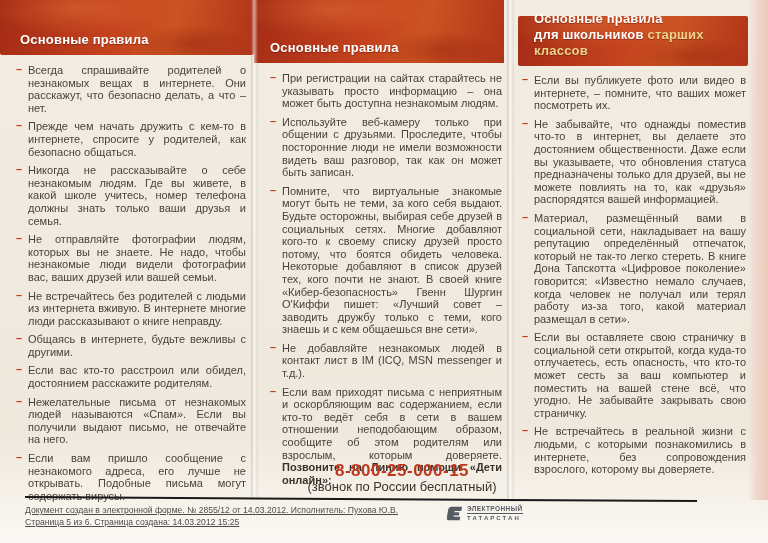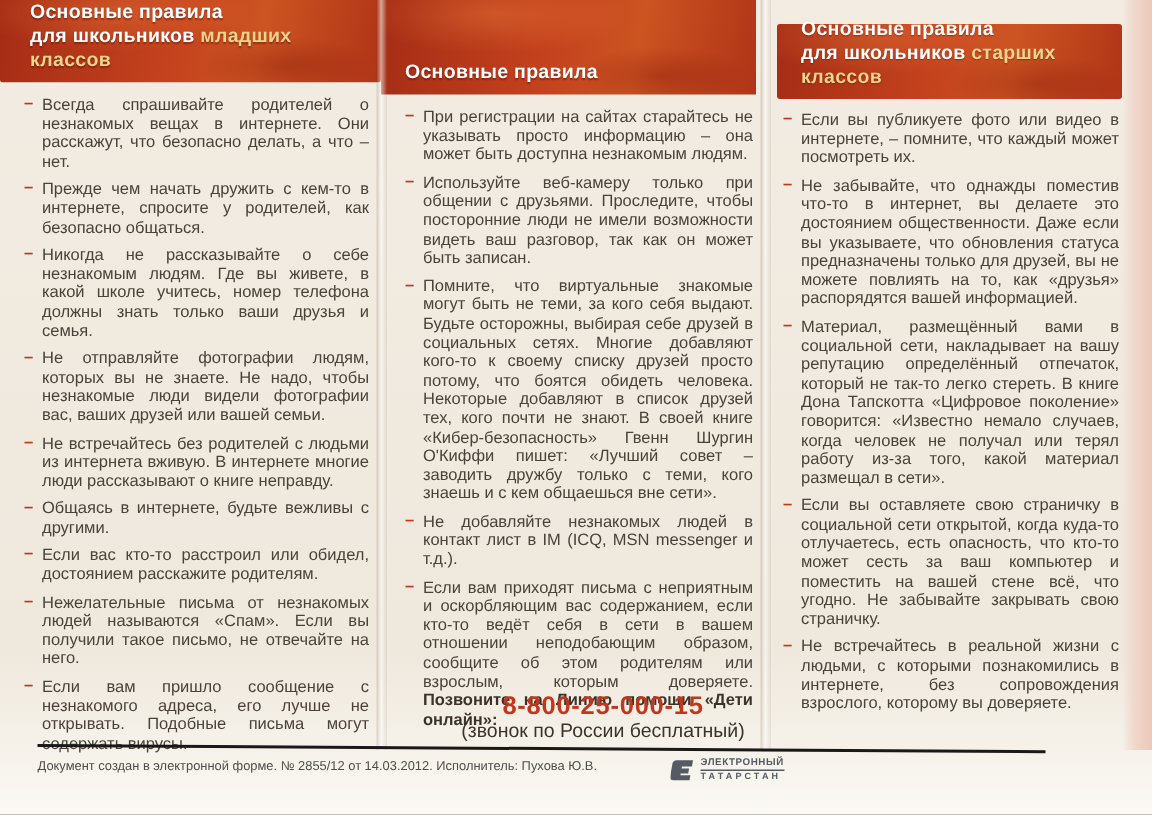--- a/index.html
+++ b/index.html
@@ -42,40 +42,36 @@
 
   
   .hotline{position:absolute;left:286px;top:461px;width:232px;text-align:center;}
   .hotline .phone{font-size:17px;font-weight:bold;color:var(--accent,#c0371d);letter-spacing:.5px;line-height:19px;}
   .hotline .note{font-size:13px;font-weight:normal;color:#3a322b;line-height:14px;}
 
   
   .bottom-rule{position:absolute;left:25px;top:496px;width:672px;height:2px;background:#191919;
         transform:rotate(.35deg);transform-origin:left center;}
   .footer-text{position:absolute;left:25px;top:505px;font-size:8.6px;line-height:11.5px;color:#4d4d4d;
-        font-family:"Liberation Sans",sans-serif;}
+        font-family:"Liberation Sans",sans-serif;text-decoration:underline;}
   .logo{position:absolute;left:447px;top:505px;display:flex;align-items:center;gap:3px;color:#545b63;}
   .logo-icon svg{display:block;}
   .logo-words{display:flex;flex-direction:column;}
   .logo-words .w1{font-size:6.5px;font-weight:bold;letter-spacing:.4px;border-bottom:1px solid #545b63;padding-bottom:1px;}
   .logo-words .w2{font-size:6px;font-weight:bold;letter-spacing:2.1px;margin-top:1px;}
 </style>
 </head>
 <body style="--accent: #c0371d; --gold: #ecd48c; --ink: #4b423a; --band-dark: #a52c15; --band-bright: #cc5422;">
 
 <div class="page">
 
   <div class="scan-edge-right"></div>
 
   <div class="band band1">
     <div class="l1">Основные правила</div>
-    <div class="l2">
-      <span>для школьников</span>
-      <span class="hl">младших классов</span>
-    </div>
   </div>
 
   <div class="band band2">
     <div class="l1">Основные правила</div>
   </div>
 
   <div class="band band3">
     <div class="l1">Основные правила</div>
     <div class="l2">
       <span>для школьников</span>
@@ -84,50 +80,51 @@
   </div>
 
   <ul class="rules rules1">
       <li><span class="dash">–</span><span>Всегда спрашивайте родителей о незнакомых вещах в интернете. Они расскажут, что безопасно делать, а что – нет.</span></li>
       <li><span class="dash">–</span><span>Прежде чем начать дружить с кем-то в интернете, спросите у родителей, как безопасно общаться.</span></li>
       <li><span class="dash">–</span><span>Никогда не рассказывайте о себе незнакомым людям. Где вы живете, в какой школе учитесь, номер телефона должны знать только ваши друзья и семья.</span></li>
       <li><span class="dash">–</span><span>Не отправляйте фотографии людям, которых вы не знаете. Не надо, чтобы незнакомые люди видели фотографии вас, ваших друзей или вашей семьи.</span></li>
       <li><span class="dash">–</span><span>Не встречайтесь без родителей с людьми из интернета вживую. В интернете многие люди рассказывают о книге неправду.</span></li>
       <li><span class="dash">–</span><span>Общаясь в интернете, будьте вежливы с другими.</span></li>
       <li><span class="dash">–</span><span>Если вас кто-то расстроил или обидел, достоянием расскажите родителям.</span></li>
-      <li><span class="dash">–</span><span>Нежелательные письма от незнакомых людей называются «Спам». Если вы получили такое письмо, не отвечайте на него.</span></li>
+      <li><span class="dash">–</span><span>Нежелательные письма от незнакомых людей называются «Спам». Если вы получили выдают письмо, не отвечайте на него.</span></li>
       <li><span class="dash">–</span><span>Если вам пришло сообщение с незнакомого адреса, его лучше не открывать. Подобные письма могут содержать вирусы.</span></li>
     </ul>
   <ul class="rules rules2">
       <li><span class="dash">–</span><span>При регистрации на сайтах старайтесь не указывать просто информацию – она может быть доступна незнакомым людям.</span></li>
       <li><span class="dash">–</span><span>Используйте веб-камеру только при общении с друзьями. Проследите, чтобы посторонние люди не имели возможности видеть ваш разговор, так как он может быть записан.</span></li>
       <li><span class="dash">–</span><span>Помните, что виртуальные знакомые могут быть не теми, за кого себя выдают. Будьте осторожны, выбирая себе друзей в социальных сетях. Многие добавляют кого-то к своему списку друзей просто потому, что боятся обидеть человека. Некоторые добавляют в список друзей тех, кого почти не знают. В своей книге «Кибер-безопасность» Гвенн Шургин О'Киффи пишет: «Лучший совет – заводить дружбу только с теми, кого знаешь и с кем общаешься вне сети».</span></li>
       <li><span class="dash">–</span><span>Не добавляйте незнакомых людей в контакт лист в IM (ICQ, MSN messenger и т.д.).</span></li>
       <li><span class="dash">–</span><span>Если вам приходят письма с неприятным и оскорбляющим вас содержанием, если кто-то ведёт себя в сети в вашем отношении неподобающим образом, сообщите об этом родителям или взрослым, которым доверяете.</span><b> Позвоните на Линию помощи «Дети онлайн»:</b></li>
     </ul>
   <ul class="rules rules3">
-      <li><span class="dash">–</span><span>Если вы публикуете фото или видео в интернете, – помните, что каждый может посмотреть их.</span></li>
+      <li><span class="dash">–</span><span>Если вы публикуете фото или видео в интернете, – помните, что ваших может посмотреть их.</span></li>
       <li><span class="dash">–</span><span>Не забывайте, что однажды поместив что-то в интернет, вы делаете это достоянием общественности. Даже если вы указываете, что обновления статуса предназначены только для друзей, вы не можете повлиять на то, как «друзья» распорядятся вашей информацией.</span></li>
       <li><span class="dash">–</span><span>Материал, размещённый вами в социальной сети, накладывает на вашу репутацию определённый отпечаток, который не так-то легко стереть. В книге Дона Тапскотта «Цифровое поколение» говорится: «Известно немало случаев, когда человек не получал или терял работу из-за того, какой материал размещал в сети».</span></li>
       <li><span class="dash">–</span><span>Если вы оставляете свою страничку в социальной сети открытой, когда куда-то отлучаетесь, есть опасность, что кто-то может сесть за ваш компьютер и поместить на вашей стене всё, что угодно. Не забывайте закрывать свою страничку.</span></li>
       <li><span class="dash">–</span><span>Не встречайтесь в реальной жизни с людьми, с которыми познакомились в интернете, без сопровождения взрослого, которому вы доверяете.</span></li>
     </ul>
 
   <div class="hotline">
     <div class="phone">8-800-25-000-15</div>
     <div class="note">(звонок по России бесплатный)</div>
   </div>
 
   <div class="fold f1"></div>
   <div class="fold f2"></div>
 
   <div class="bottom-rule"></div>
 
   <div class="footer-text">
     <div>Документ создан в электронной форме. № 2855/12 от 14.03.2012. Исполнитель: Пухова Ю.В.</div>
+    <div>Страница 5 из 6. Страница создана: 14.03.2012 15:25</div>
   </div>
 
   <div class="logo">
     <span class="logo-icon">
       <svg width="17" height="15" viewBox="0 0 20 18">
         <g transform="skewX(-10)" fill="#545b63">
           <path d="M5 1 h13 v5 h-8 v1.5 h6 v4 h-6 v1.5 h8 v4 H5 a3 3 0 0 1 -3 -3 V4 a3 3 0 0 1 3 -3 z"></path>
         </g>
       </svg>
     </span>

